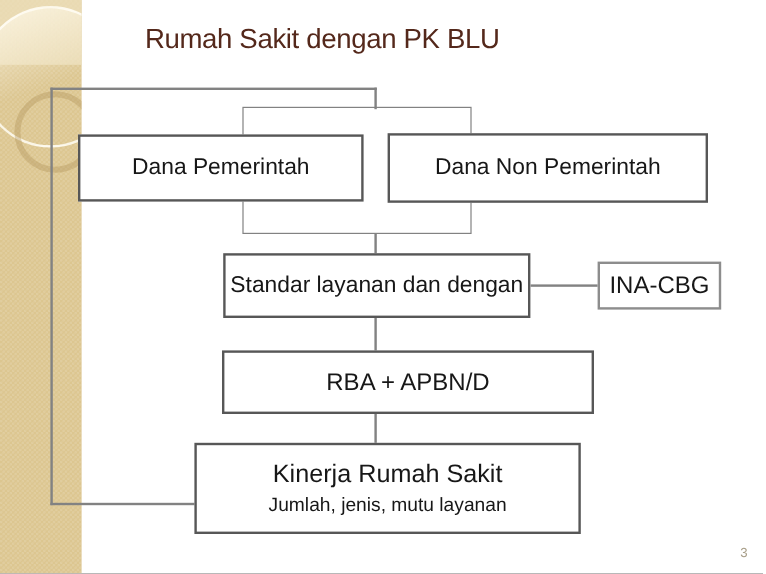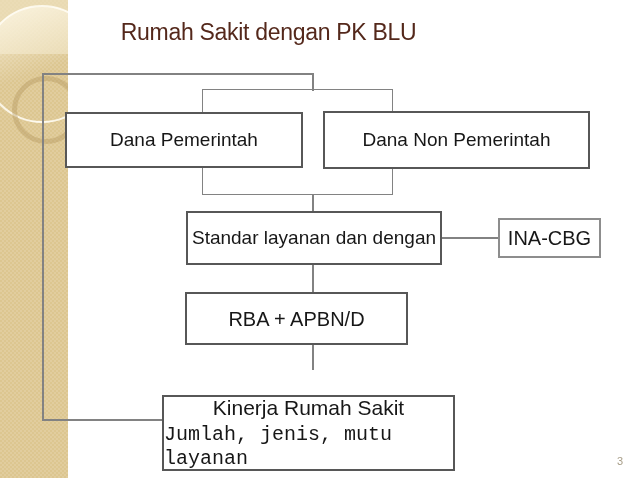--- a/index.html
+++ b/index.html
@@ -48,24 +48,24 @@
     position:absolute;background:#ffffff;box-sizing:border-box;
     border:2px solid var(--box-border-dark,#575757);
     display:flex;align-items:center;justify-content:center;flex-direction:column;
     color:var(--box-text,#171717);font-size:19px;text-align:left;line-height:1.2;
   }
   .box-dana-pemerintah{left:65px;top:112px;width:238px;height:56px;}
   .box-dana-non-pemerintah{left:323px;top:111px;width:267px;height:58px;}
   .box-standar{left:186px;top:211px;width:256px;height:54px;}
   .box-ina-cbg{left:498px;top:218px;width:103px;height:40px;border-color:var(--box-border-light,#8d8d8d);font-size:20px;}
   .box-akuntabilitas{left:15px;top:248px;width:128px;height:37px;background:transparent;border-width:1.5px;font-size:18px;}
-  .box-rba{left:185px;top:292px;width:223px;height:53px;font-size:20px;}
-  .box-kinerja{left:162px;top:369px;width:293px;height:76px;margin-top:26px;}
+  .box-rba{left:185px;top:292px;width:310px;height:53px;font-size:20px;}
+  .box-kinerja{left:162px;top:369px;width:322px;height:76px;}
   .kinerja-title{font-size:21px;}
-  .kinerja-subtitle{font-size:20px;margin-top:3px;font-family:Liberation Mono, monospace;}
+  .kinerja-subtitle{font-size:16px;margin-top:3px;}
   
   .page-number{
     position:absolute;right:15px;bottom:11px;font-size:11px;
     color:var(--page-number,#a79d87);
   }
 </style>
 </head>
 <body>
 
 <div class="slide">

